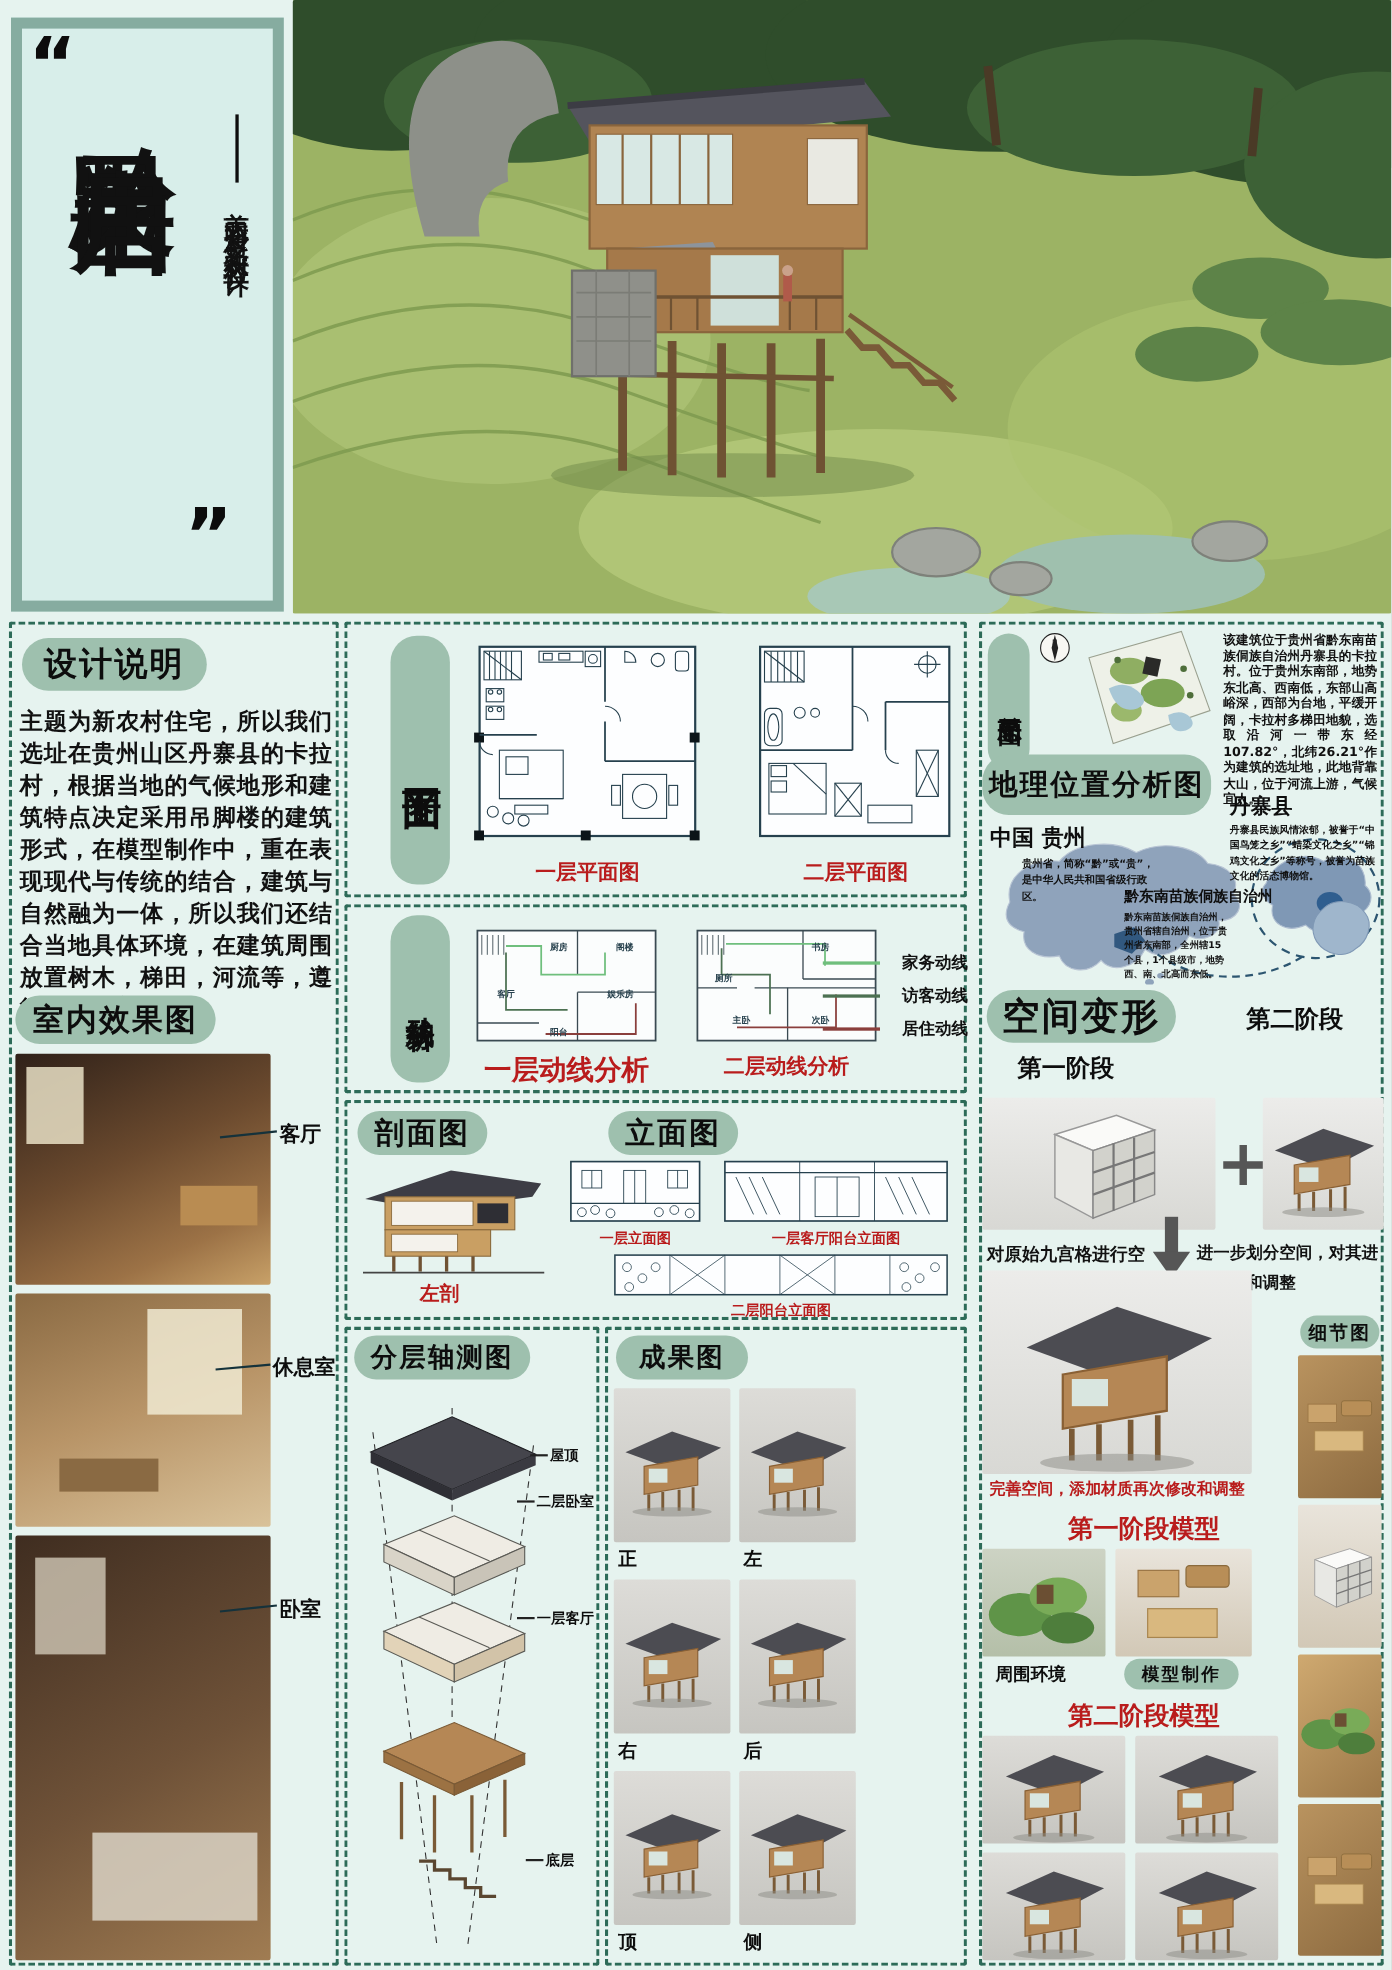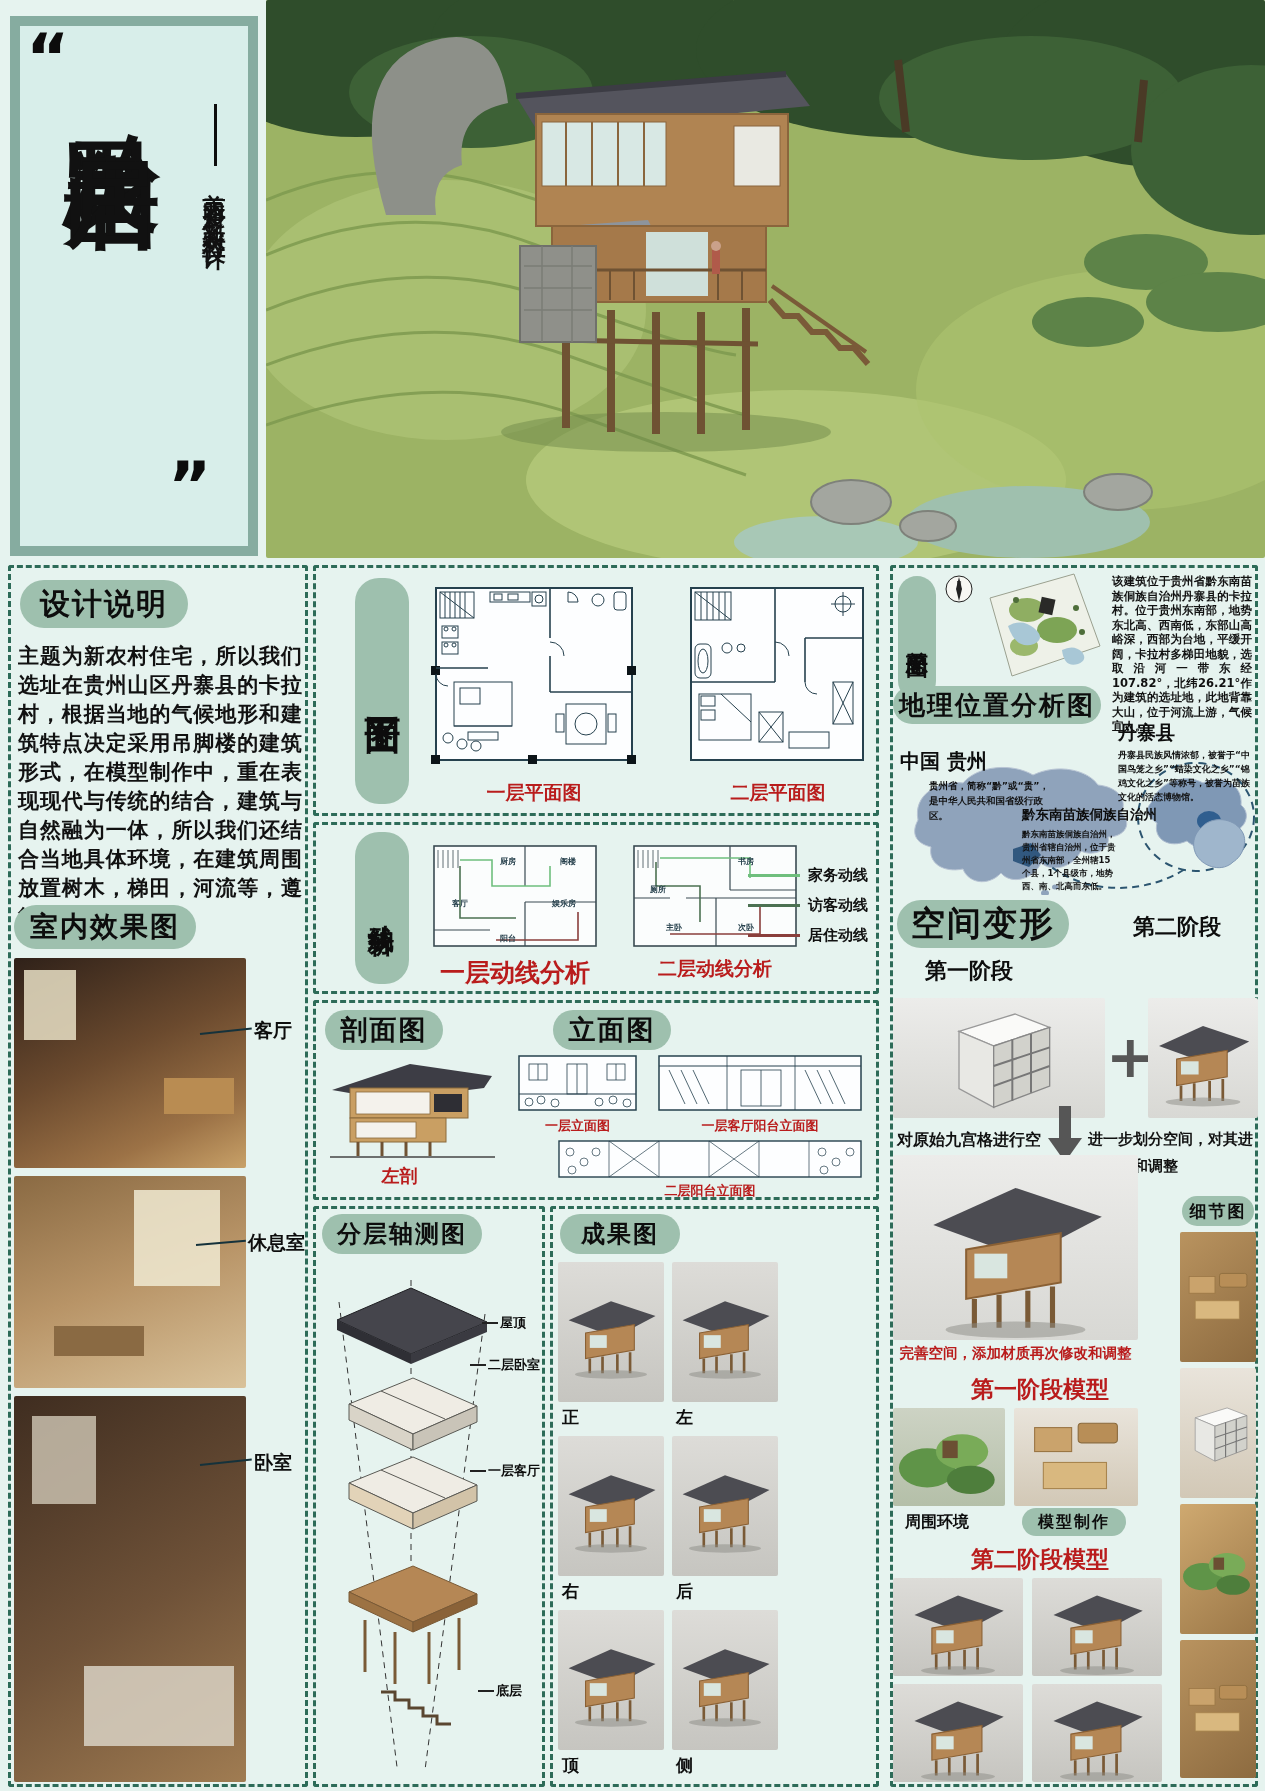--- a/index.html
+++ b/index.html
@@ -22,21 +22,21 @@
   .pill{position:absolute;display:flex;align-items:center;justify-content:center;background:#9ec0ae;
         border-radius:24px;font-weight:900;color:#0d0d0d;letter-spacing:2px;}
   .pill-v{writing-mode:vertical-rl;text-orientation:upright;}
   .caption{position:absolute;font-weight:800;text-align:center;color:#b91c1c;}
   .lbl{position:absolute;font-weight:800;color:#0d0d0d;white-space:nowrap;}
   .ph{position:absolute;overflow:hidden;border-radius:2px;}
   .ph svg{position:absolute;left:0;top:0;width:100%;height:100%;}
   .draw{position:absolute;}
   .conn{position:absolute;height:2px;background:#15323b;transform-origin:left center;}
   .tick{position:absolute;height:2px;background:#222;}
-  .legend-row{position:absolute;display:flex;align-items:center;gap:8px;}
+  .legend-row{position:absolute;display:flex;align-items:center;gap:20px;}
   .legend-line{display:inline-block;width:52px;height:3px;}
   .legend-label{font-size:15px;font-weight:800;}
   .roomlbl{position:absolute;font-size:8px;color:#27414d;font-weight:600;white-space:nowrap;}
   .big-plus{position:absolute;font-size:58px;font-weight:900;color:#565656;line-height:1;}
   
   .ph-int1{background:linear-gradient(155deg,#2f2119 0%,#6b4a2e 45%,#9c7246 78%,#c8a168 100%);}
   .ph-int2{background:linear-gradient(160deg,#8a6a43 0%,#b89467 50%,#d9c29a 100%);}
   .ph-int3{background:linear-gradient(150deg,#3f2d20 0%,#6f5238 55%,#a07c52 100%);}
   .ph-gray{background:linear-gradient(#dddcd8,#c6c5c0);}
   .ph-light{background:linear-gradient(#ececea,#d8d8d4);}
@@ -521,21 +521,21 @@
     <ellipse cx="42" cy="76" rx="14" ry="10" fill="#9bb86c"></ellipse>
     <path d="M26,56 q14,-8 26,2 q12,10 0,16 q-18,6 -26,-18 z" fill="#a8c7d6"></path>
     <path d="M80,80 q12,-6 20,2 q6,8 -4,12 q-14,4 -16,-14 z" fill="#a8c7d6"></path>
     <rect x="58" y="28" width="14" height="16" fill="#2a2a28" transform="rotate(12 65 36)"></rect>
     <circle cx="34" cy="30" r="3" fill="#4e6e3a"></circle>
       <circle cx="94" cy="38" r="3" fill="#4e6e3a"></circle>
       <circle cx="100" cy="62" r="3" fill="#4e6e3a"></circle>
   </svg>
   <div style="position:absolute;left:1112px;top:574px;width:140px;font-size:11.5px;line-height:14.5px;font-weight:600;text-align:justify;">该建筑位于贵州省黔东南苗族侗族自治州丹寨县的卡拉村。位于贵州东南部，地势东北高、西南低，东部山高峪深，西部为台地，平缓开阔，卡拉村多梯田地貌，选取沿河一带东经107.82°，北纬26.21°作为建筑的选址地，此地背靠大山，位于河流上游，气候宜人。</div>
 
-  <div class="pill" style="left:893px;top:686px;width:208px;height:38px;font-size:26px;">地理位置分析图</div>
+  <div class="pill" style="left:893px;top:686px;width:208px;height:55px;font-size:26px;">地理位置分析图</div>
 
   <svg class="draw" style="left:893px;top:745px;z-index:1;" width="365" height="150" viewBox="0 0 365 150">
     <path d="M25,75 C20,50 45,35 70,38 C85,20 120,18 140,30 C165,18 195,25 205,40 C225,42 235,55 228,68 C240,78 232,92 215,92 C218,105 200,112 188,106 C180,122 160,128 148,118 C140,135 118,140 108,128 C95,142 75,138 70,124 C50,128 35,118 38,102 C22,98 18,88 25,75 Z" fill="#8fa3bb" stroke="#b8c4d4"></path>
     <polygon points="120,104 138,98 148,110 136,122 120,116" fill="#31587f"></polygon>
     <ellipse cx="152" cy="148" rx="4" ry="3" fill="#8fa3bb"></ellipse>
       <ellipse cx="162" cy="142" rx="3" ry="2.5" fill="#8fa3bb"></ellipse>
     <path d="M150,115 C190,152 255,150 295,122" fill="none" stroke="#2c5570" stroke-width="2" stroke-dasharray="7 5"></path>
     <ellipse cx="303" cy="72" rx="58" ry="54" fill="none" stroke="#2c5570" stroke-width="2" stroke-dasharray="8 6"></ellipse>
     <path d="M258,58 C266,36 293,28 310,38 C330,28 350,40 348,60 C360,70 350,88 336,86 C328,102 306,108 294,96 C276,104 260,94 264,78 C254,72 252,64 258,58 Z" fill="#7f98b5" stroke="#aebdd0"></path>
     <ellipse cx="316" cy="76" rx="12" ry="10" fill="#2f5e8f"></ellipse>

